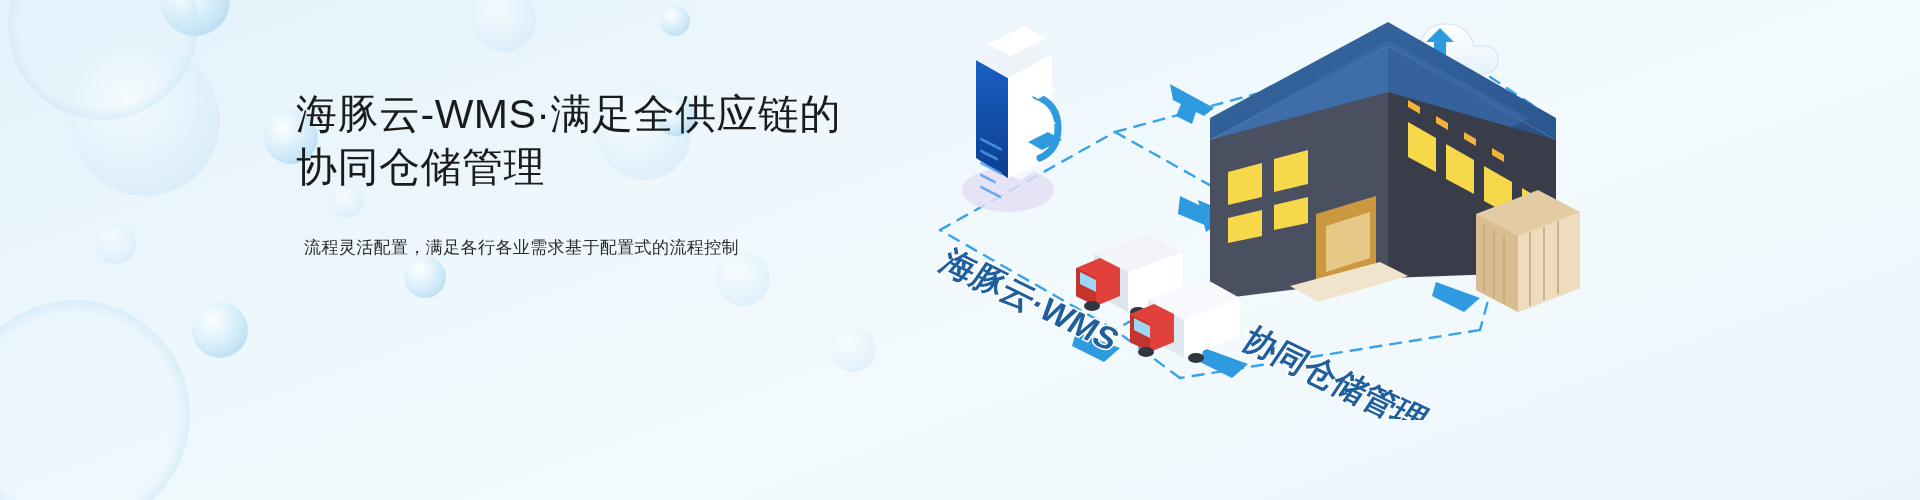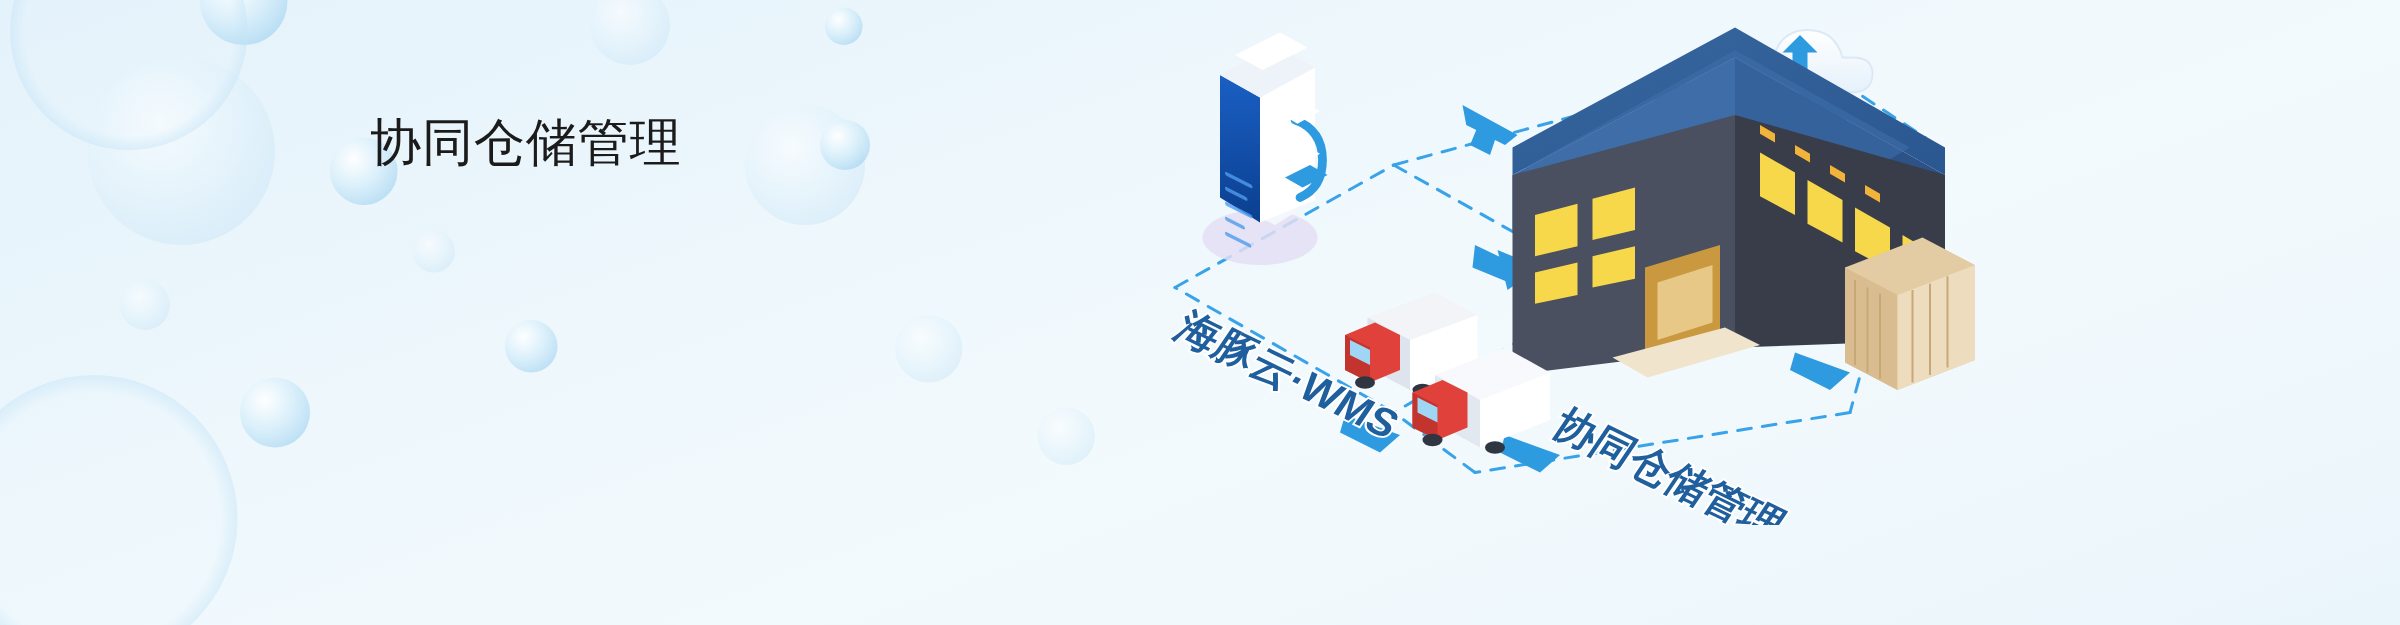--- a/index.html
+++ b/index.html
@@ -58,22 +58,24 @@
     <div class="bub faint" style="left:596px;top:84px;width:96px;height:96px;"></div>
     <div class="bub" style="left:656px;top:96px;width:40px;height:40px;"></div>
     <div class="bub faint" style="left:716px;top:252px;width:54px;height:54px;"></div>
     <div class="bub ring" style="left:-40px;top:300px;width:230px;height:230px;"></div>
     <div class="bub ring" style="left:8px;top:-70px;width:190px;height:190px;"></div>
     <div class="bub faint" style="left:830px;top:326px;width:46px;height:46px;"></div>
   </div>
 
   <div class="copy">
     <div class="title">
+      <span class="ln">海豚云-WMS·满足全供应链的</span>
       <span class="ln">协同仓储管理</span>
     </div>
+    <div class="subtitle">流程灵活配置，满足各行各业需求基于配置式的流程控制</div>
   </div>
 
   <div class="art">
     <svg width="700" height="420" viewBox="0 0 700 420" xmlns="http://www.w3.org/2000/svg">
       <defs>
         <linearGradient id="rackFace" x1="0" y1="0" x2="0" y2="1">
           <stop offset="0" stop-color="#1a5fc4"></stop>
             <stop offset="1" stop-color="#0b3f8f"></stop>
         </linearGradient>
         <linearGradient id="roofG" x1="0" y1="0" x2="1" y2="1">

